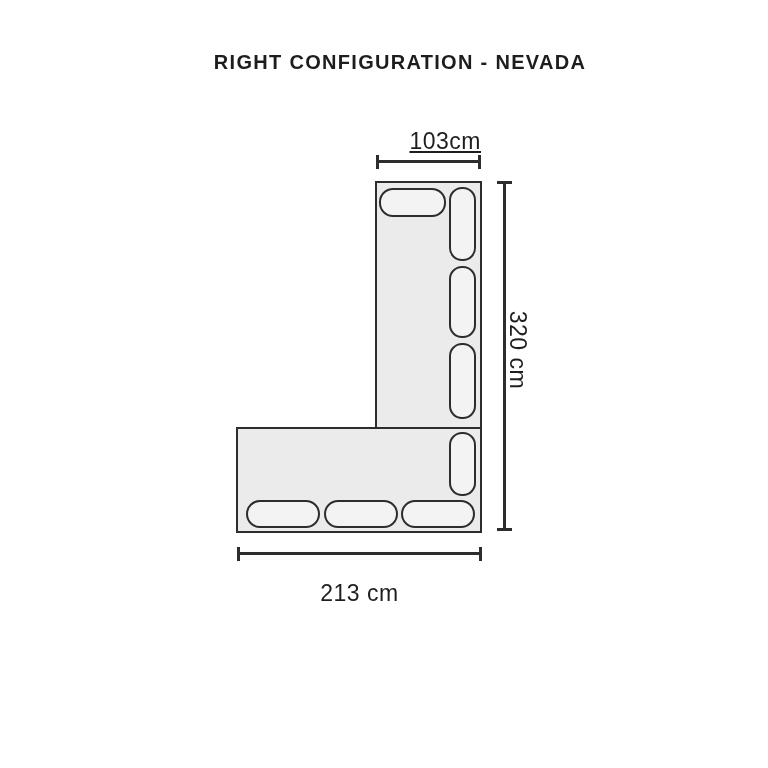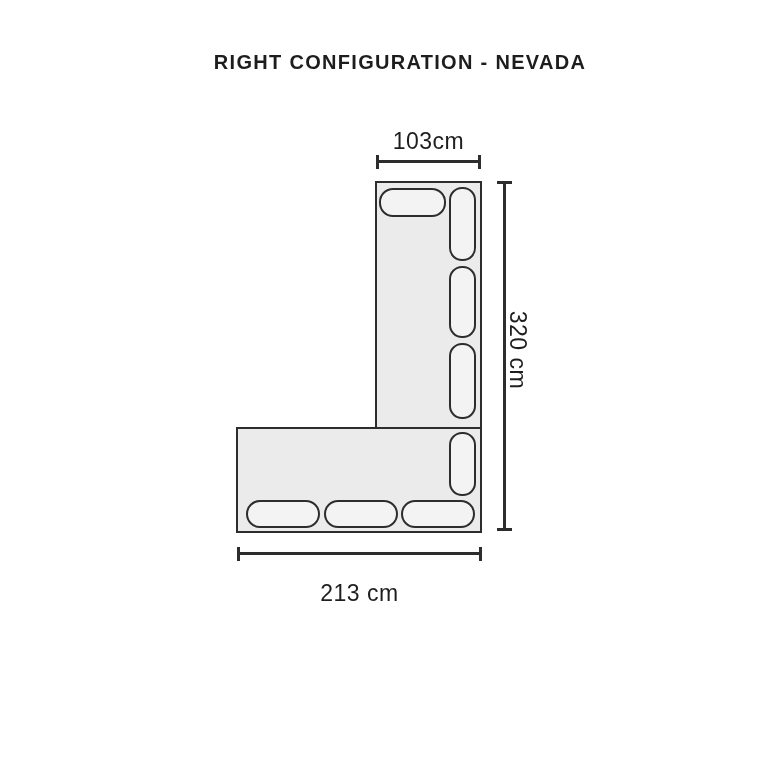--- a/index.html
+++ b/index.html
@@ -87,21 +87,22 @@
     font-size: 23px;
     font-weight: 500;
     letter-spacing: 0.5px;
     color: #1e1e1e;
     white-space: nowrap;
   }
   .dim-label-top {
     left: 376px;
     top: 128px;
     width: 105px;
-    text-align: center;
+    text-align: right;
+    text-decoration: underline;
   }
   .dim-label-right {
     left: 504px;
     top: 350px;
     writing-mode: vertical-rl;
     transform: translateY(-50%);
   }
   .dim-label-bottom {
     left: 237px;
     top: 580px;

